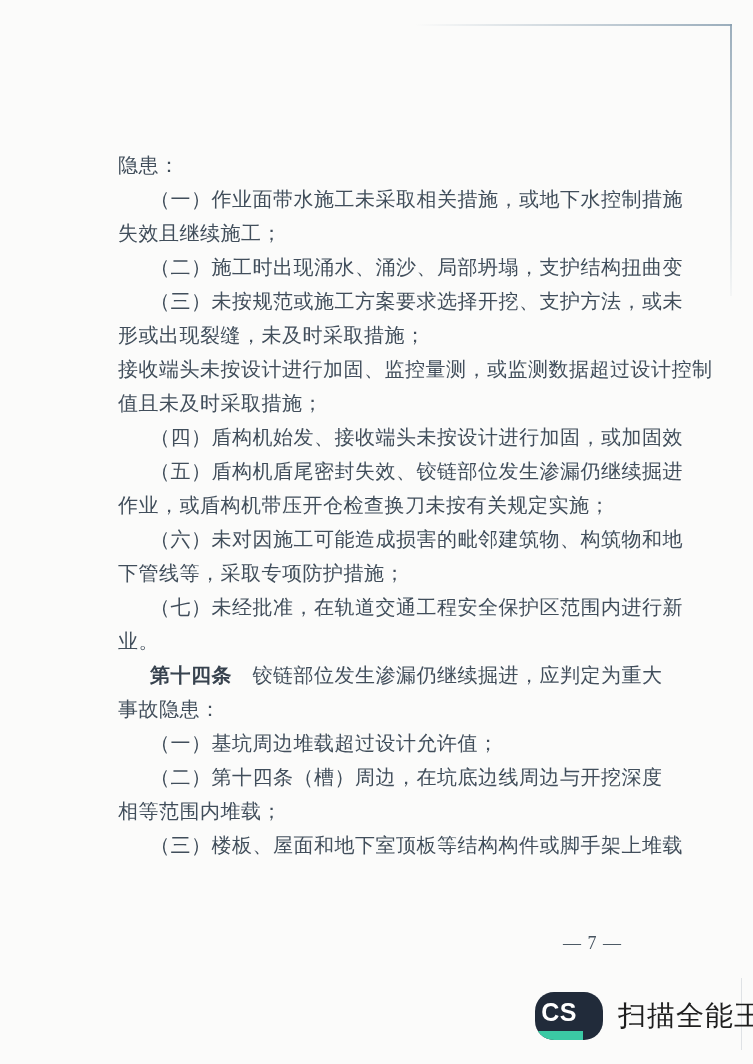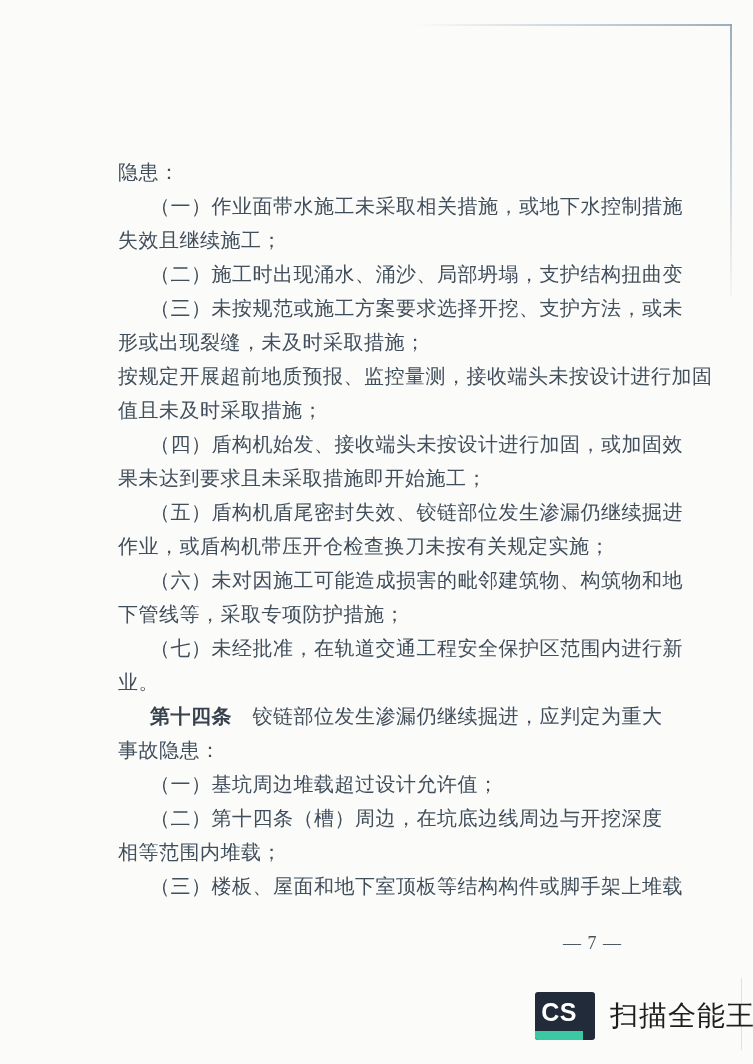--- a/index.html
+++ b/index.html
@@ -28,21 +28,21 @@
   .paper-edge {
     position: absolute;
     left: 741px; top: 978px;
     width: 1px; height: 72px;
     background: rgba(200,206,212,0.55);
   }
 
   
   .doc-text {
     position: absolute;
-    left: 118px; top: 155px;
+    left: 118px; top: 148px;
     width: 522px;
     color: #414e5b;
   }
   .ln {
     height: 34px;
     line-height: 34px;
     font-size: 20px;
     letter-spacing: 0.5px;
     white-space: nowrap;
   }
@@ -65,22 +65,22 @@
   
   .watermark {
     position: absolute;
     left: 535px; top: 992px;
     height: 48px;
     display: flex;
     align-items: center;
   }
   .cs-icon {
     position: relative;
-    width: 60px; height: 48px;
-    border-radius: 3px;
+    width: 68px; height: 48px;
+    border-radius: 19px;
     overflow: hidden;
     background: #212b3a;
     flex: 0 0 auto;
   }
   .cs-icon .cs-letters {
     display: block;
     width: 48px; height: 39px;
     line-height: 41px;
     text-align: center;
     font-family: "Liberation Sans", sans-serif;
@@ -112,24 +112,23 @@
 <div class="scan-line-v"></div>
 <div class="paper-edge"></div>
 
 <div class="doc-text" style="color: rgb(65, 78, 91);">
   <div class="ln">隐患：</div>
   <div class="ln j i">（一）作业面带水施工未采取相关措施，或地下水控制措施</div>
   <div class="ln">失效且继续施工；</div>
   <div class="ln j i">（二）施工时出现涌水、涌沙、局部坍塌，支护结构扭曲变</div>
   <div class="ln j i">（三）未按规范或施工方案要求选择开挖、支护方法，或未</div>
   <div class="ln">形或出现裂缝，未及时采取措施；</div>
-  <div class="ln j">按规定开展超前地质预报、监控量测，接收端头未按设计进行加固</div>
+  <div class="ln j">接收端头未按设计进行加固、监控量测，或监测数据超过设计控制</div>
   <div class="ln">值且未及时采取措施；</div>
   <div class="ln j i">（四）盾构机始发、接收端头未按设计进行加固，或加固效</div>
-  <div class="ln">果未达到要求且未采取措施即开始施工；</div>
   <div class="ln j i">（五）盾构机盾尾密封失效、铰链部位发生渗漏仍继续掘进</div>
   <div class="ln">作业，或盾构机带压开仓检查换刀未按有关规定实施；</div>
   <div class="ln j i">（六）未对因施工可能造成损害的毗邻建筑物、构筑物和地</div>
   <div class="ln">下管线等，采取专项防护措施；</div>
   <div class="ln j i">（七）未经批准，在轨道交通工程安全保护区范围内进行新</div>
   <div class="ln">业。</div>
   <div class="ln j i">
     <b>第十四条</b><span>　铰链部位发生渗漏仍继续掘进，应判定为重大</span>
   </div>
   <div class="ln">事故隐患：</div>

